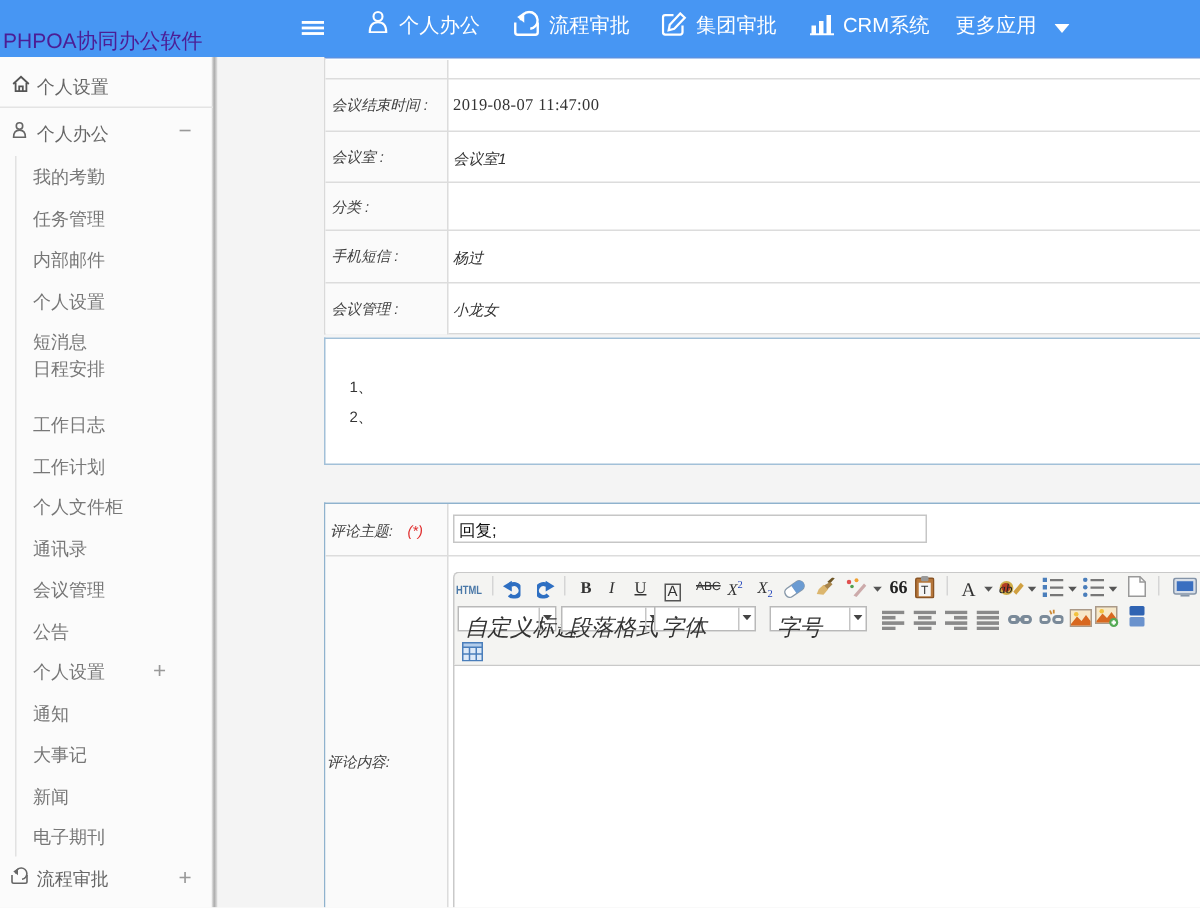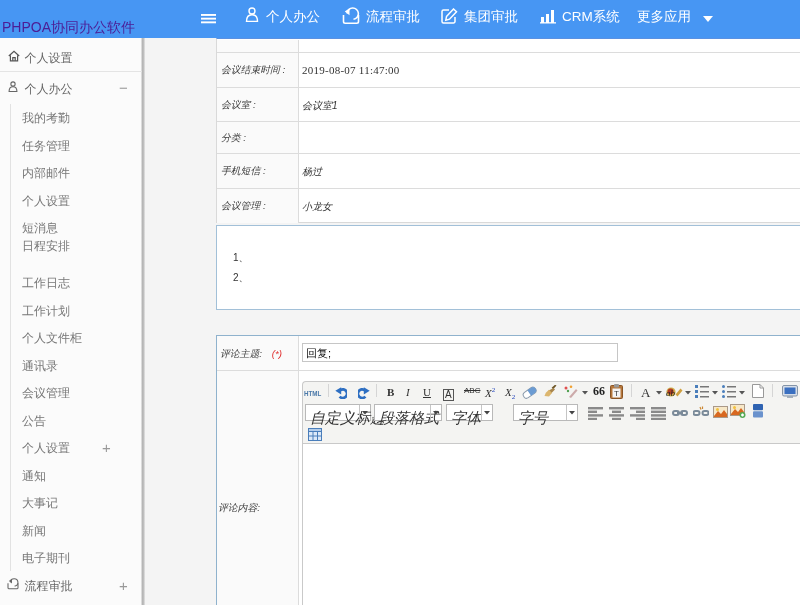--- a/index.html
+++ b/index.html
@@ -278,21 +278,21 @@
       <span class="selb"><svg width="6" height="4">
           <path d="M0 0 L6 0 L3 3.5 Z" fill="#444"></path>
         </svg></span>
     </div>
   <div class="sel" style="left:374px;width:68px">
       <span class="selt">段落格式</span>
       <span class="selb"><svg width="6" height="4">
           <path d="M0 0 L6 0 L3 3.5 Z" fill="#444"></path>
         </svg></span>
     </div>
-  <div class="sel" style="left:446px;width:47px">
+  <div class="sel" style="left:436px;width:68px">
       <span class="selt">字体</span>
       <span class="selb"><svg width="6" height="4">
           <path d="M0 0 L6 0 L3 3.5 Z" fill="#444"></path>
         </svg></span>
     </div>
   <div class="sel" style="left:513px;width:65px">
       <span class="selt">字号</span>
       <span class="selb"><svg width="6" height="4">
           <path d="M0 0 L6 0 L3 3.5 Z" fill="#444"></path>
         </svg></span>

